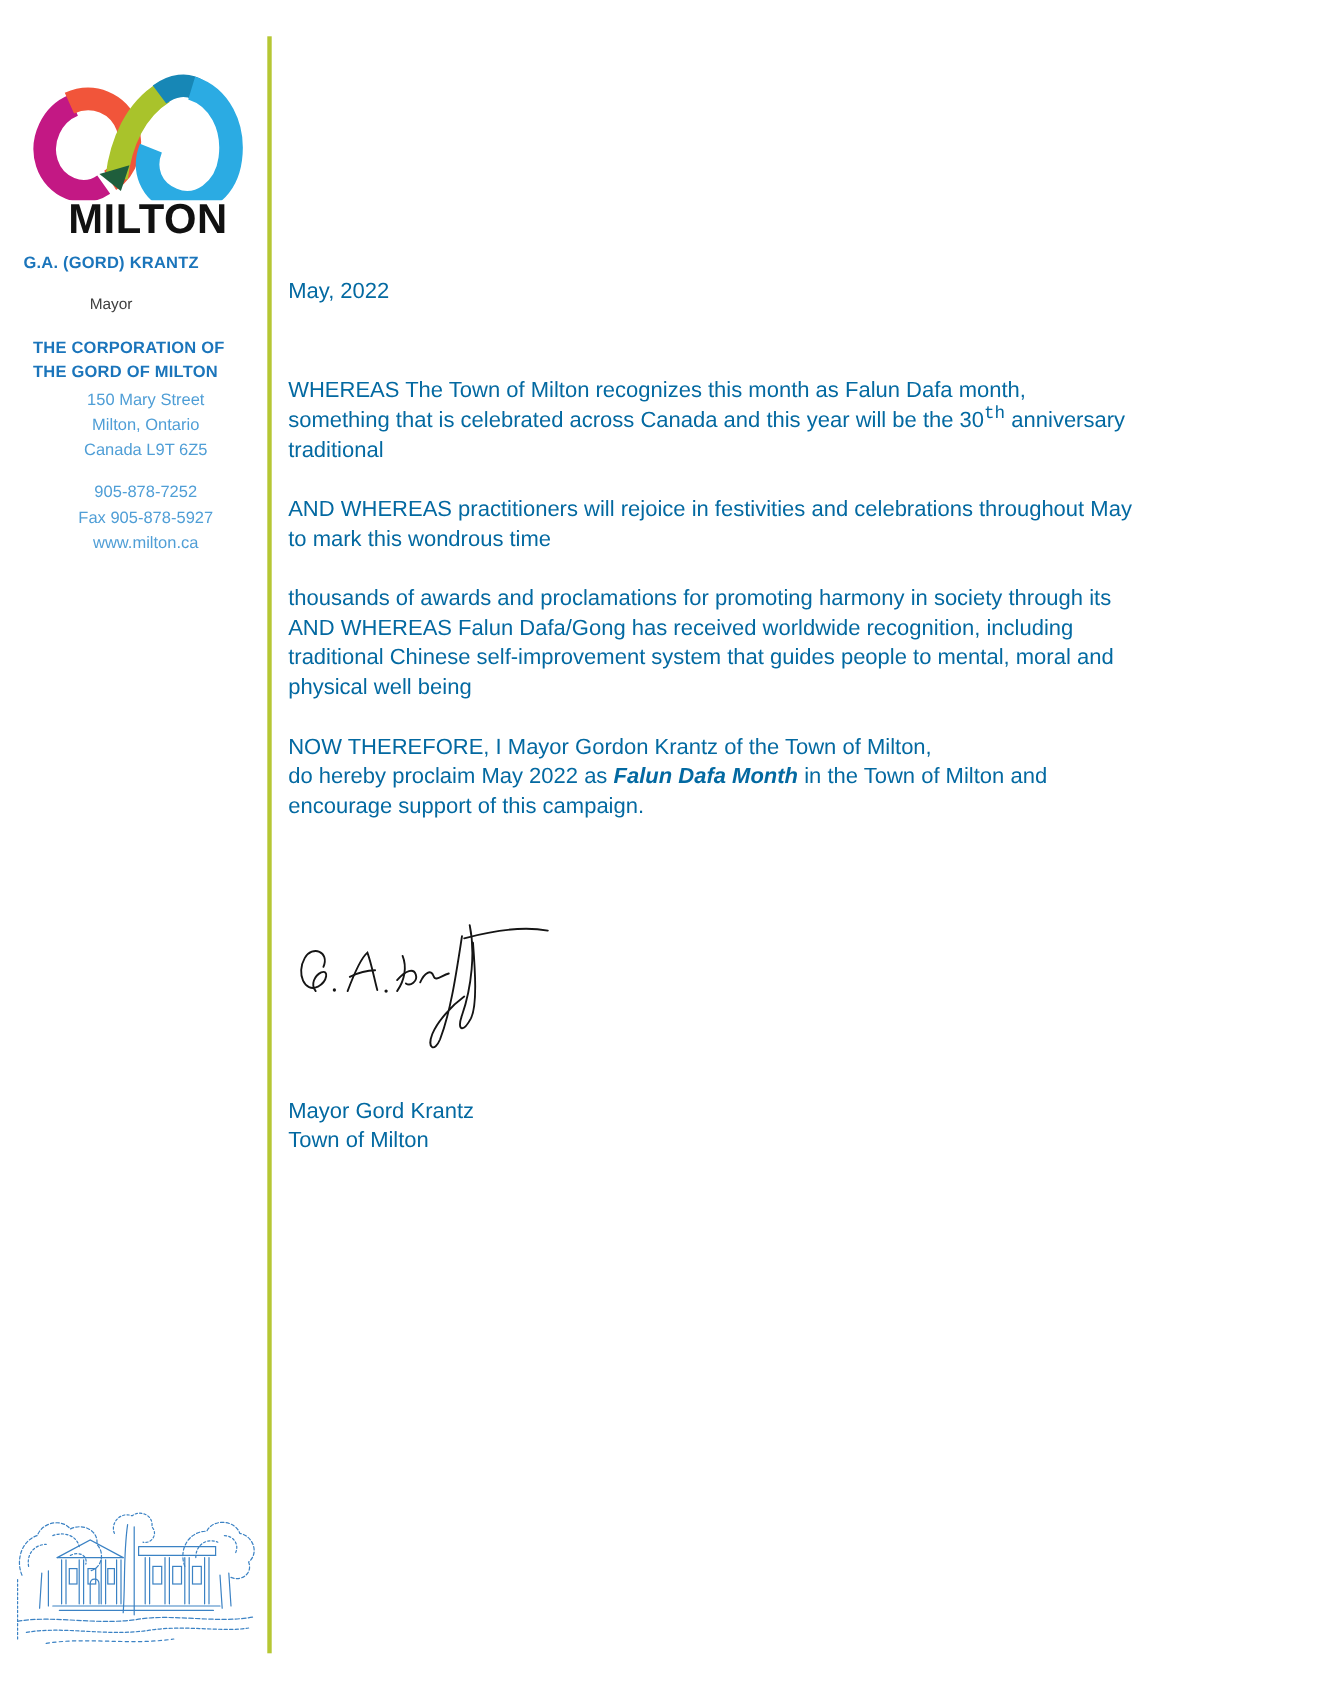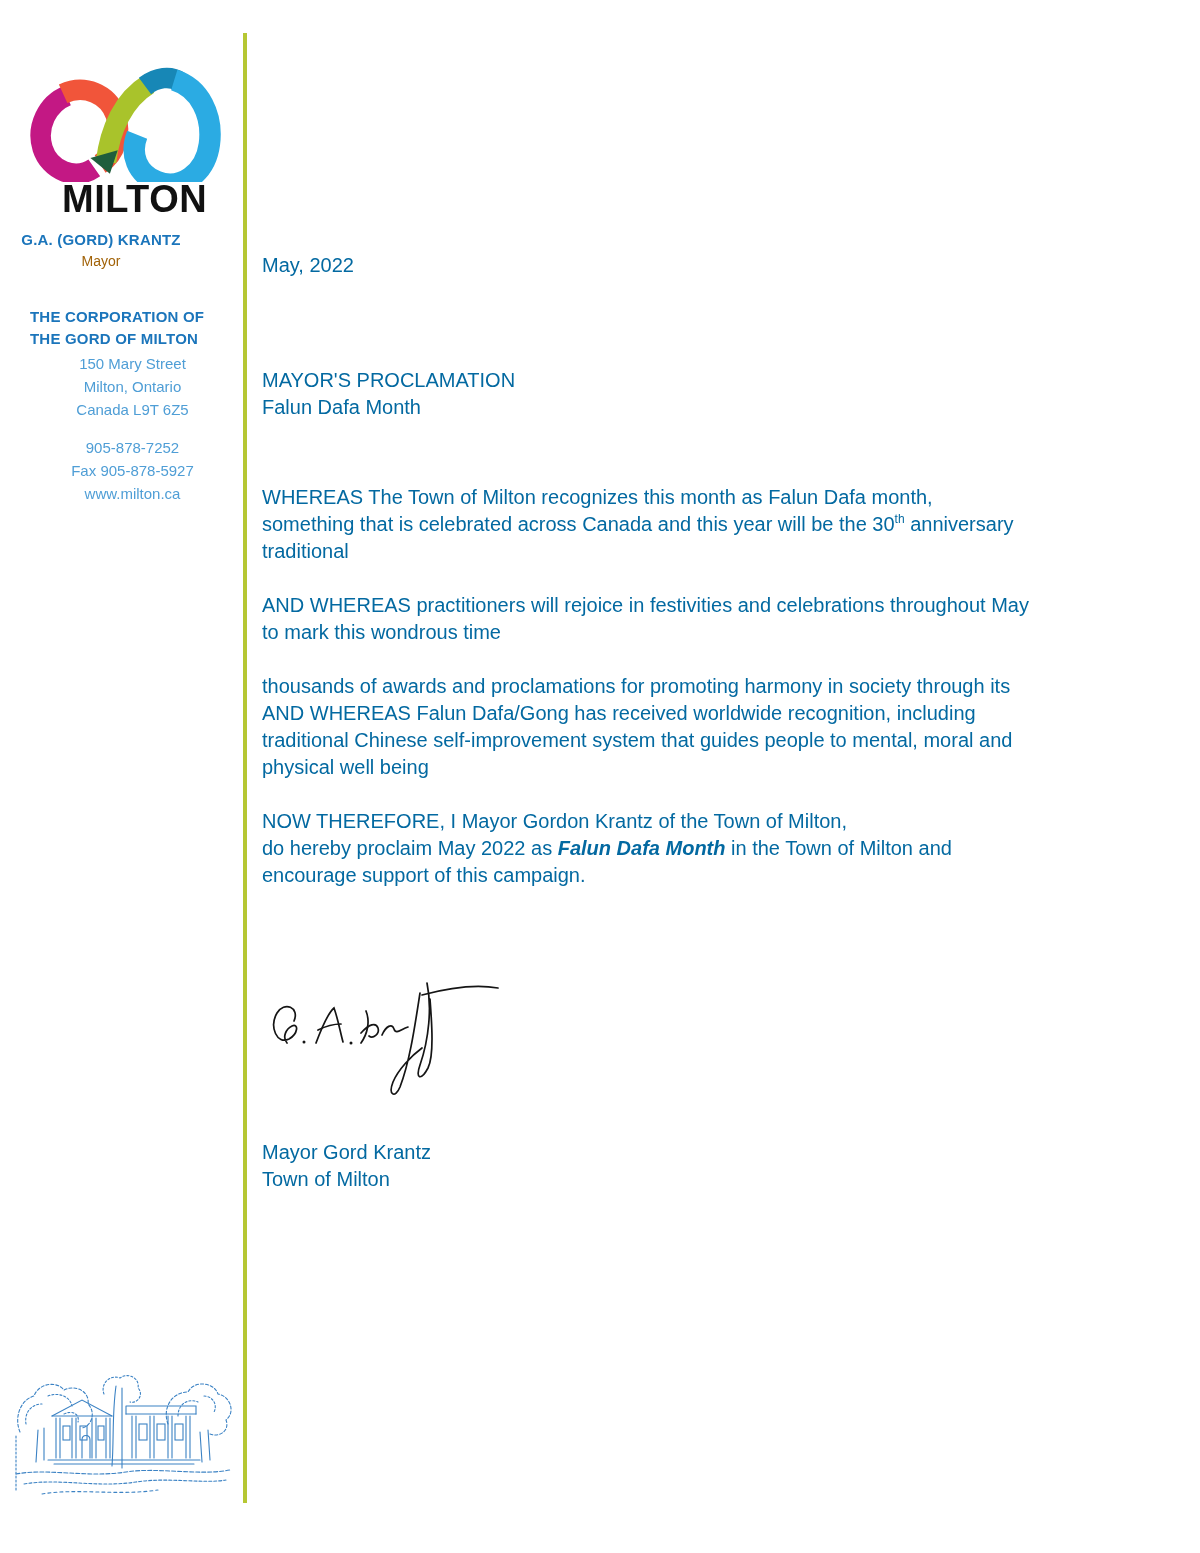--- a/index.html
+++ b/index.html
@@ -18,42 +18,42 @@
     width: 4px; height: 1470px;
     background: #b6c733;
   }
   .logo-block { position: absolute; left: 28px; top: 64px; width: 200px; }
   .wordmark {
     font-size: 38px; font-weight: 800; letter-spacing: 0.5px;
     color: #111111; margin-left: 34px; margin-top: -8px;
   }
   .mayor-block { position: absolute; left: 0; top: 231px; width: 202px; text-align: center; }
   .mayor-name { color: #1b75bb; font-weight: bold; font-size: 15px; letter-spacing: 0.2px; }
-  .mayor-title { color: #a16207; font-size: 14px; margin-top: 5px; }
+  .mayor-title { color: #404040; font-size: 14px; margin-top: 20px; }
 
   .corp-block { position: absolute; left: 30px; top: 306px; width: 205px; }
   .corp-line { color: #1b75bb; font-weight: bold; font-size: 15px; line-height: 22px; letter-spacing: 0.2px; }
   .addr-line { color: #4f9ed6; font-size: 15px; line-height: 23px; text-align: center; }
   .addr-group { margin-top: 2px; }
 
   .contact-block { position: absolute; left: 30px; top: 436px; width: 205px; }
 
   .sketch-block { position: absolute; left: 8px; top: 1370px; width: 232px; height: 140px; }
 
   
   .main-col {
     position: absolute; left: 262px; top: 0; width: 920px;
     font-size: 20px; line-height: 27px; color: #0369a1;
   }
   .date-line { margin-top: 252px; }
   .title-block { margin-top: 88px; }
   .para { margin-top: 27px; }
   .para.first { margin-top: 63px; }
   .line { min-height: 27px; }
-  .sup { font-size: 12px; vertical-align: super; line-height: 0; }
+  .sup { font-size: 16px; vertical-align: super; line-height: 0; font-family: Liberation Mono, monospace; }
   .boldital { font-weight: bold; font-style: italic; }
   .signature-wrap { margin-top: 76px; height: 148px; }
   .signoff { margin-top: 26px; }
 </style>
 </head>
 <body>
 
 <div class="vrule"></div>
 
 <div class="logo-block">
@@ -136,24 +136,20 @@
       <path d="M16,114 C50,108 90,118 128,112 C160,107 196,114 218,110" stroke-dasharray="3 2"></path>
       <path d="M34,124 C70,118 110,126 150,120" stroke-dasharray="3 3"></path>
       <path d="M8,66 L8,120" stroke-dasharray="2 2"></path>
     </g>
   </svg>
 </div>
 
 <div class="main-col">
   <div class="date-line">May, 2022</div>
 
-  <div class="title-block">
-    <div>MAYOR'S PROCLAMATION</div>
-    <div>Falun Dafa Month</div>
-  </div>
 
   <div id="letter-paragraphs">
       <div class="para first">
         <div class="line"><span>WHEREAS The Town of Milton recognizes this month as Falun Dafa month,</span></div>
         <div class="line"><span>something that is celebrated across Canada and this year will be the 30</span><span class="sup">th</span><span> anniversary</span></div>
         <div class="line"><span>traditional</span></div>
       </div>
       <div class="para">
         <div class="line"><span>AND WHEREAS practitioners will rejoice in festivities and celebrations throughout May</span></div>
         <div class="line"><span>to mark this wondrous time</span></div>

